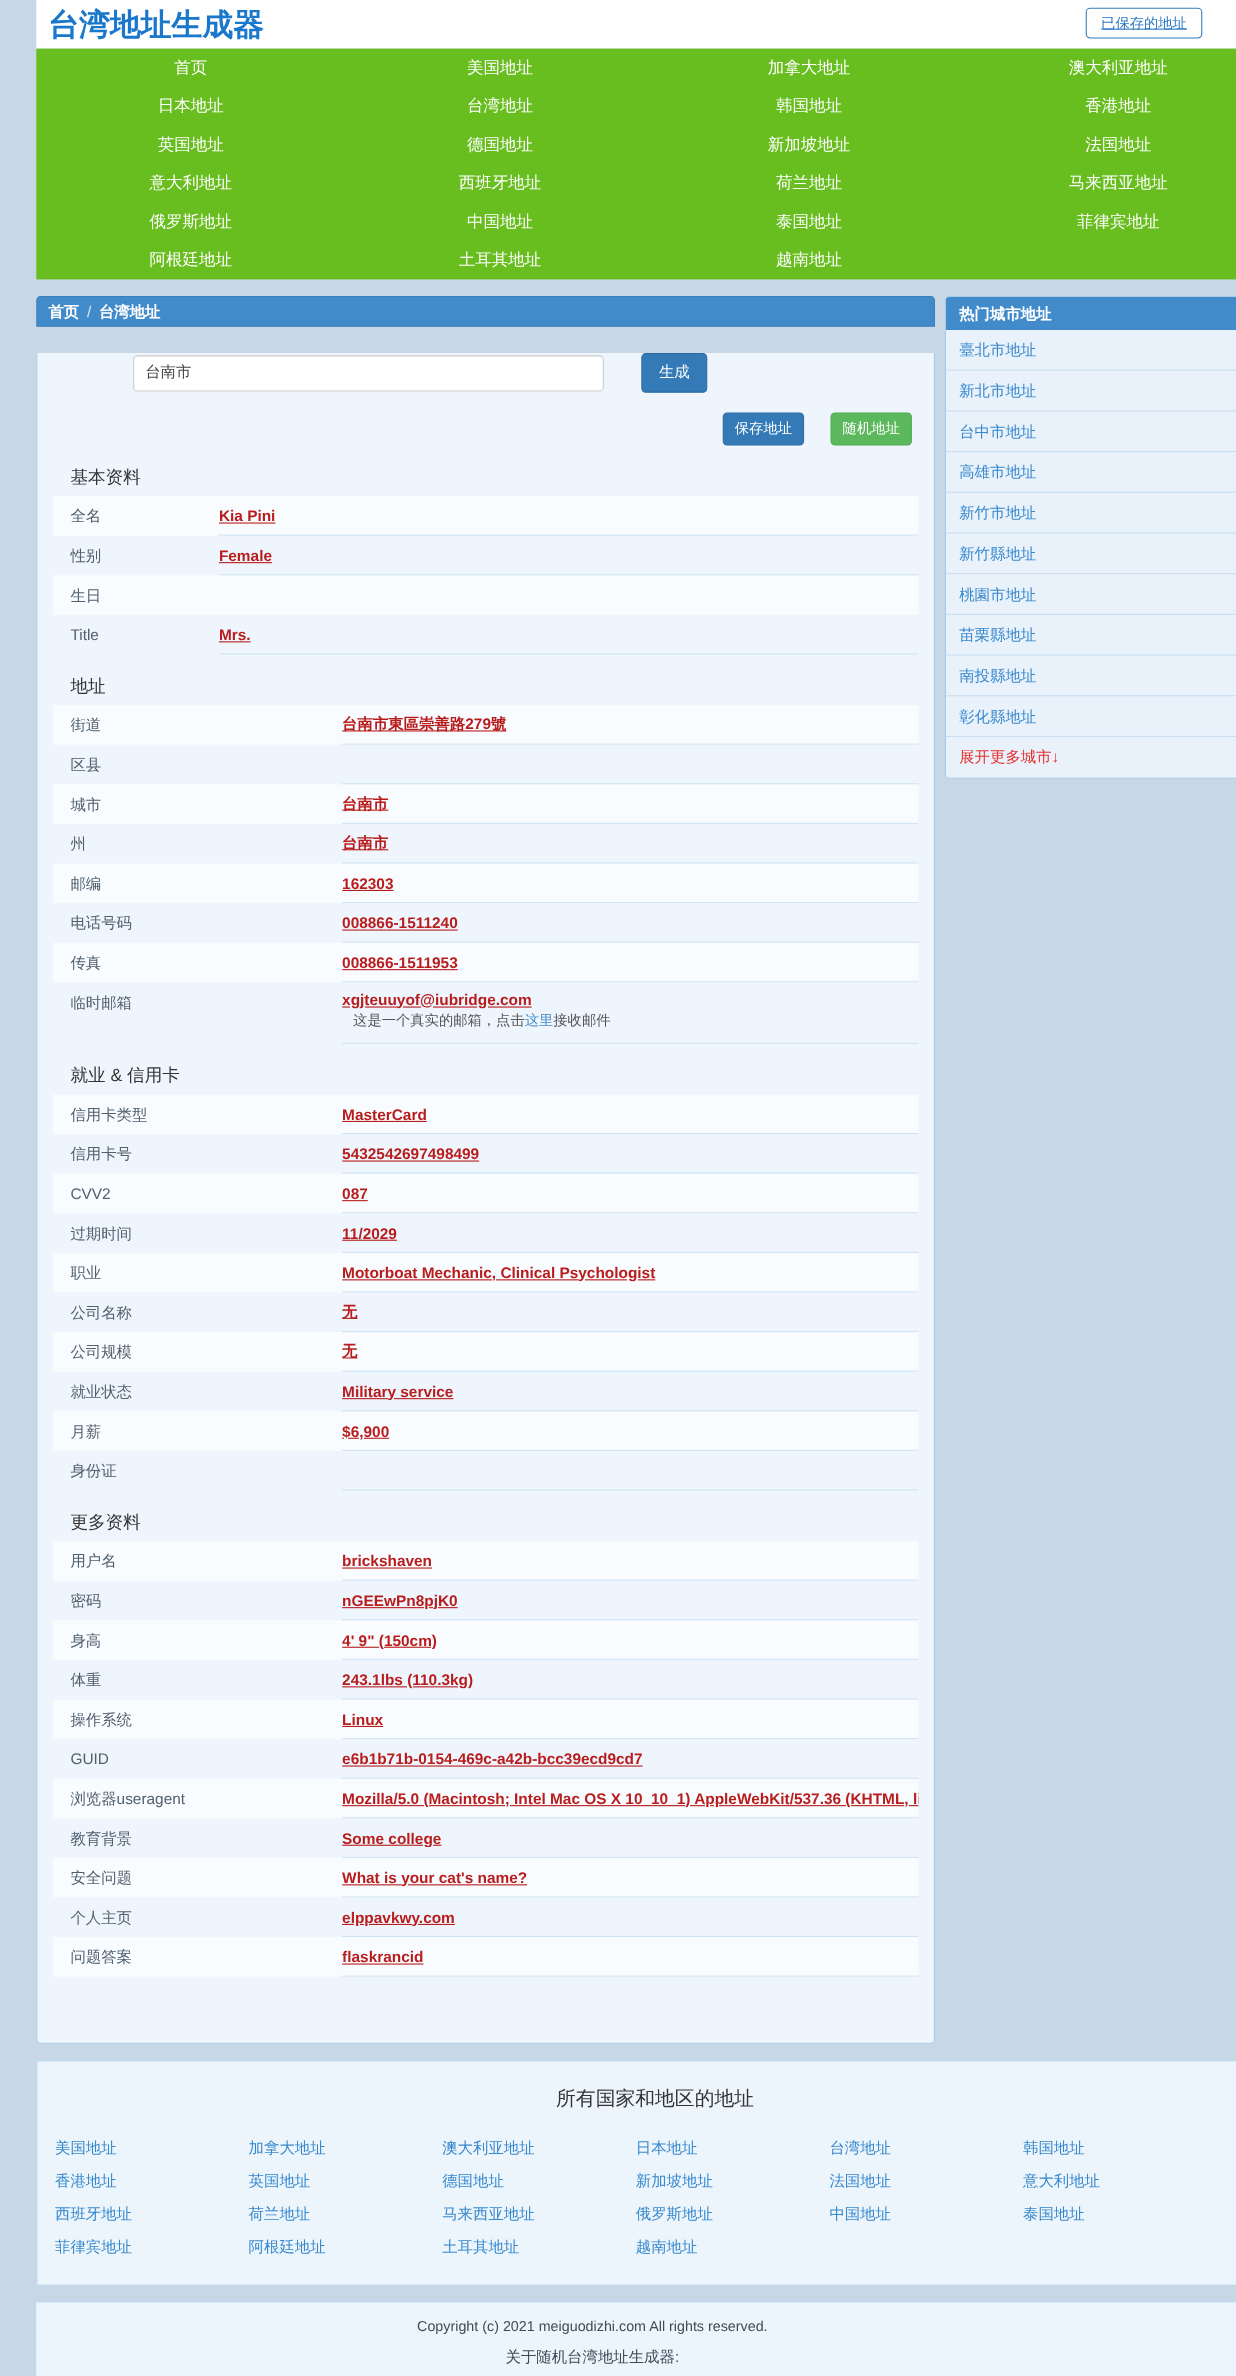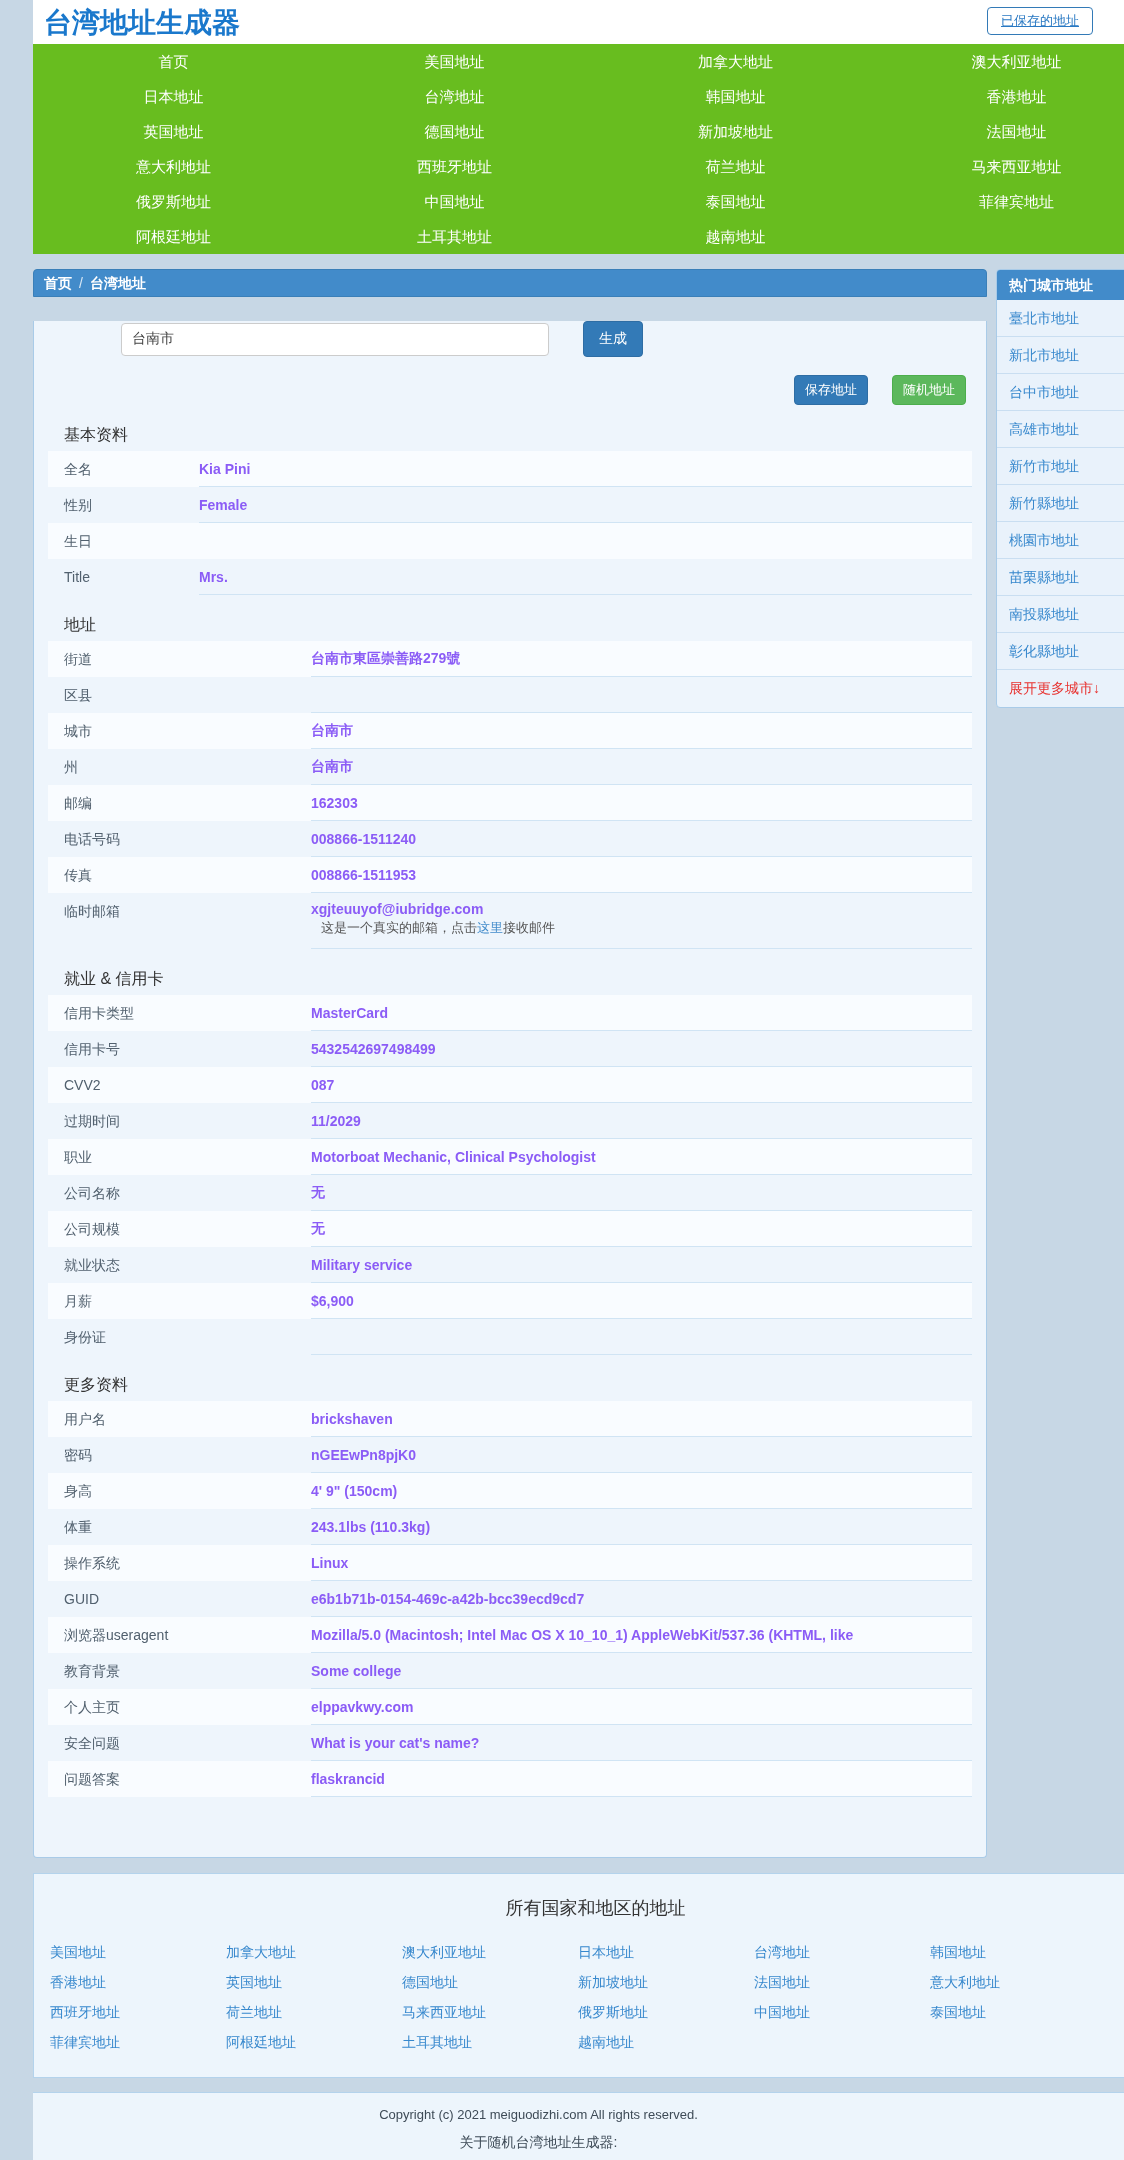--- a/index.html
+++ b/index.html
@@ -13,21 +13,21 @@
   .saved-btn { position:absolute; top:7px; left:987px; background:#fff; border:1px solid #337ab7;
     color:#2a79c3; font-size:13px; padding:4px 13px; border-radius:4px; text-decoration:underline; cursor:pointer; }
 
   
   .nav { background:#68bd1f; }
   .nav-grid { display:grid; grid-template-columns:repeat(4,281px); }
   .nav-link { line-height:35px; text-align:center; color:#fff; font-size:15px; text-decoration:none; display:block; cursor:pointer; }
 
   
   .content { display:flex; margin-top:15px; align-items:flex-start; }
-  .main { width:954px; }
+  .main { width:817px; }
   .bc { height:28px; background:#428bca; border:1px solid #3a7fb8; border-radius:4px 4px 0 0;
     color:#fff; font-size:14px; font-weight:bold; line-height:26px; padding-left:10px; }
   .bc .sep { font-weight:normal; padding:0 7px; color:#d9e8f5; }
   .bc a { color:#fff; text-decoration:none; }
   .panel { background:#eef5fc; border:1px solid #a9cbe8; border-top:none; border-radius:0 0 4px 4px;
     padding:0 14px 60px 14px; }
 
   .search-row { margin:24px 0 0 73px; display:flex; align-items:center; height:36px; }
   .city-input { width:428px; height:33px; border:1px solid #cccccc; border-radius:4px; padding:0 10px;
     font-size:14px; color:#444; background:#fff; font-family:inherit; }
@@ -38,21 +38,21 @@
   .save-btn { background:#337ab7; border:1px solid #2e6da4; }
   .rand-btn { background:#5cb85c; border:1px solid #4cae4c; }
 
   
   .sec-title { margin:20px 0 6px 16px; font-size:16px; color:#333; line-height:20px; }
   .row { display:flex; padding-left:16px; }
   .row:nth-child(odd) { background:#f9fcff; }
   .lbl { font-size:14px; color:#51606e; line-height:36px; }
   .val { flex:1; border-bottom:1px solid #d0e4f4; display:flex; flex-direction:column;
     justify-content:center; min-height:36px; overflow:hidden; }
-  .val-text { font-size:14px; font-weight:bold; color:#8b5cf6; white-space:nowrap; overflow:hidden; }
+  .val-text { font-size:14px; font-weight:bold; color:#b91c1c; white-space:nowrap; overflow:hidden;text-decoration:underline; }
   .row.tall .val { min-height:56px; }
   .note { font-size:13px; color:#555; padding:2px 0 4px 10px; }
   .note a { color:#428bca; text-decoration:none; cursor:pointer; }
 
   
   .side { width:300px; margin-left:9px; background:#e9f2fb; border:1px solid #a9cbe8; border-radius:4px; }
   .side-title { height:30px; line-height:30px; background:#428bca; color:#fff; font-weight:bold;
     font-size:14px; padding-left:12px; border-radius:3px 3px 0 0; }
   .side-item { display:block; height:37px; line-height:37px; padding-left:12px; font-size:14px;
     color:#3788cd; border-bottom:1px solid #c9def1; text-decoration:none; cursor:pointer; }
@@ -316,29 +316,29 @@
                       <div class="val-text">Mozilla/5.0 (Macintosh; Intel Mac OS X 10_10_1) AppleWebKit/537.36 (KHTML, like</div>
                     </div>
                   </div>
                   <div class="row">
                     <div class="lbl" style="flex: 0 0 247px;">教育背景</div>
                     <div class="val">
                       <div class="val-text">Some college</div>
                     </div>
                   </div>
                   <div class="row">
+                    <div class="lbl" style="flex: 0 0 247px;">安全问题</div>
+                    <div class="val">
+                      <div class="val-text">What is your cat's name?</div>
+                    </div>
+                  </div>
+                  <div class="row">
                     <div class="lbl" style="flex: 0 0 247px;">个人主页</div>
                     <div class="val">
                       <div class="val-text">elppavkwy.com</div>
-                    </div>
-                  </div>
-                  <div class="row">
-                    <div class="lbl" style="flex: 0 0 247px;">安全问题</div>
-                    <div class="val">
-                      <div class="val-text">What is your cat's name?</div>
                     </div>
                   </div>
                   <div class="row">
                     <div class="lbl" style="flex: 0 0 247px;">问题答案</div>
                     <div class="val">
                       <div class="val-text">flaskrancid</div>
                     </div>
                   </div>
                 </div>
               </section>

